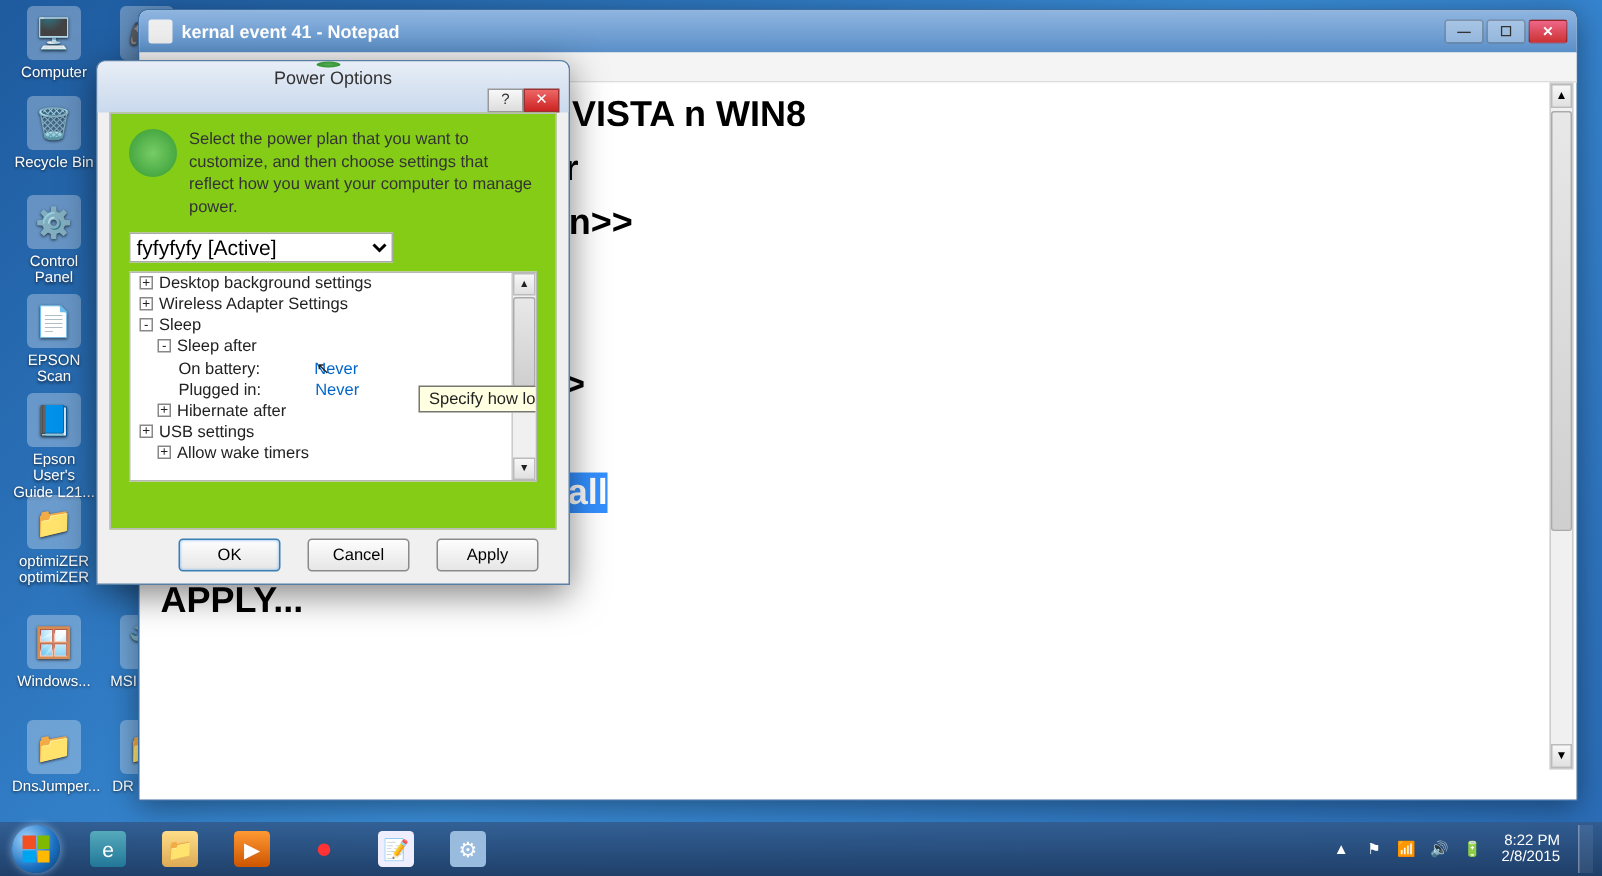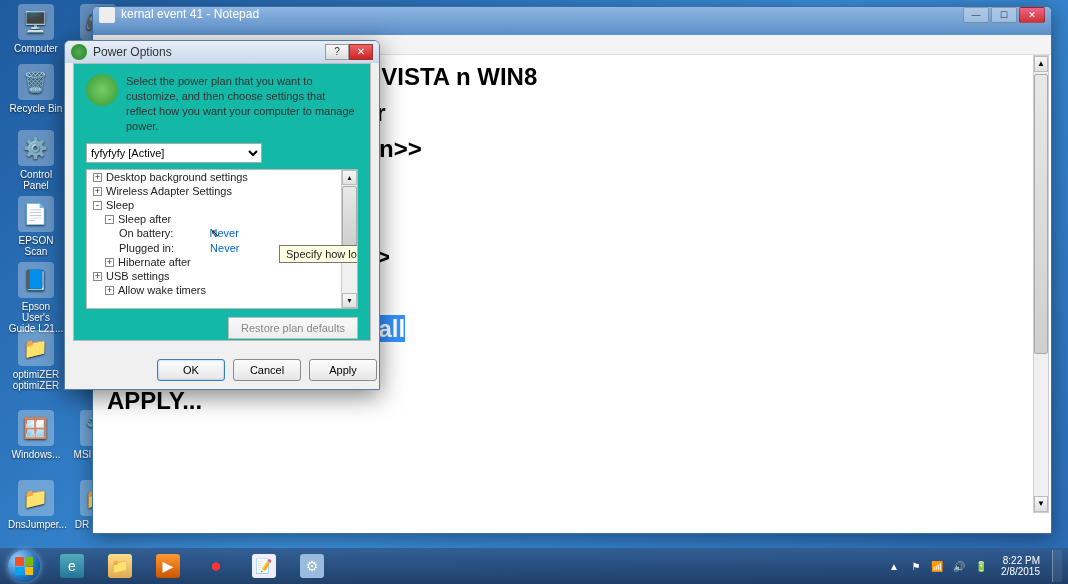--- a/index.html
+++ b/index.html
@@ -6,61 +6,61 @@
 body { width: 1068px; height: 584px; overflow: hidden; position: relative; background: linear-gradient(135deg, #1e5a9e 0%, #3a8dd8 50%, #2a6bb5 100%); }
 
 
 .desktop { position: absolute; inset: 0 0 36px 0; }
 .desktop-icon { position: absolute; width: 60px; text-align: center; color: #fff; font-size: 10px; text-shadow: 0 1px 2px rgba(0,0,0,.7); cursor: pointer; }
 .desktop-icon .ico { width: 36px; height: 36px; margin: 0 auto 2px; background: rgba(255,255,255,.3); border-radius: 4px; display: flex; align-items: center; justify-content: center; font-size: 20px; }
 .desktop-icon .lbl { display: block; line-height: 1.1; padding: 1px 2px; border-radius: 2px; }
 
 
 .notepad { position: absolute; left: 92px; top: 6px; width: 960px; height: 528px; background: #fff; border: 1px solid #3b6ea5; border-radius: 6px 6px 0 0; box-shadow: 0 4px 20px rgba(0,0,0,.4); }
-.np-title { height: 28px; background: linear-gradient(#8fb5e0, #5a8fc8); border-radius: 5px 5px 0 0; display: flex; padding: 0 6px; color: #fff; font-size: 12px; }
+.np-title { height: 28px; background: linear-gradient(#8fb5e0, #5a8fc8); border-radius: 5px 5px 0 0; display: flex; align-items: center; padding: 0 6px; color: #fff; font-size: 12px; font-weight: bold; }
 .np-title .ic { width: 16px; height: 16px; background: #eee; margin-right: 6px; border-radius: 2px; }
 .np-title .btns { margin-left: auto; display: flex; gap: 2px; }
 .np-title .wbtn { width: 26px; height: 16px; background: rgba(255,255,255,.3); border: 1px solid rgba(0,0,0,.25); border-radius: 2px; display: flex; align-items: center; justify-content: center; font-size: 9px; color: #333; }
 .np-title .wbtn.close { background: linear-gradient(#e68, #c33); color: #fff; }
 .np-menu { height: 20px; background: #f4f4f4; display: flex; align-items: center; padding: 0 6px; gap: 14px; font-size: 11px; color: #444; border-bottom: 1px solid #ddd; }
 .np-menu span { cursor: pointer; }
 .np-body { position: absolute; top: 48px; left: 6px; right: 18px; bottom: 6px; background: #fff; overflow: hidden; padding: 4px 8px; }
 .np-body p { font-family: Arial, sans-serif; font-size: 24px; font-weight: 900; color: #000; line-height: 1.5; white-space: nowrap; }
 .np-body .hl { background: #3390ff; color: #fff; }
 .np-scroll { position: absolute; right: 2px; top: 48px; bottom: 20px; width: 16px; background: #f0f0f0; border: 1px solid #ccc; }
 .np-scroll .tr { width: 14px; height: 16px; background: linear-gradient(#f8f8f8,#e0e0e0); border: 1px solid #bbb; font-size: 8px; text-align: center; line-height: 14px; }
 .np-scroll .thumb { position: absolute; top: 18px; width: 14px; height: 280px; background: linear-gradient(#e8e8e8,#cfcfcf); border: 1px solid #aaa; border-radius: 2px; }
 
 
 .dlg { position: absolute; left: 64px; top: 40px; width: 316px; height: 350px; background: #f0f0f0; border: 1px solid #5a7fa5; border-radius: 6px 6px 0 0; box-shadow: 0 6px 24px rgba(0,0,0,.5); }
-.dlg-title { height: 22px; background: linear-gradient(#e8eef7, #c9d9ec); border-radius: 5px 5px 0 0; display: flex; align-items: center; padding: 0 6px; font-size: 12px; color: #333; }
+.dlg-title { height: 34px; background: linear-gradient(#e8eef7, #c9d9ec); border-radius: 5px 5px 0 0; display: flex; align-items: center; padding: 0 6px; font-size: 12px; color: #333; flex-direction: column; }
 .dlg-title .ic { width: 16px; height: 16px; background: radial-gradient(#5a5,#282); border-radius: 50%; margin-right: 6px; }
 .dlg-title .btns { margin-left: auto; display: flex; gap: 0; }
 .dlg-title .wbtn { width: 24px; height: 16px; background: linear-gradient(#f8f8f8,#ddd); border: 1px solid #999; font-size: 10px; text-align: center; line-height: 14px; }
 .dlg-title .wbtn.close { background: linear-gradient(#e66, #c22); color: #fff; border-color: #933; }
 .dlg-tabs { padding: 6px 8px 0; }
 .dlg-tab { display: inline-block; background: #fff; border: 1px solid #bbb; border-bottom: none; padding: 3px 10px; font-size: 11px; border-radius: 3px 3px 0 0; position: relative; top: 1px; }
-.dlg-panel { margin: 0 8px 8px; background: #14b8a6; border: 1px solid #bbb; height: 278px; position: relative; }
+.dlg-panel { margin: 0 8px 8px; background: #84cc16; border: 1px solid #bbb; height: 278px; position: relative; }
 .dlg-desc { display: flex; gap: 8px; padding: 10px 12px; font-size: 11px; color: #333; line-height: 1.35; }
 .dlg-desc .gic { width: 32px; height: 32px; flex: 0 0 32px; background: radial-gradient(#7c6,#393); border-radius: 50%; }
-.dlg select { margin: 0 12px 6px; width: 176px; font-size: 11px; height: 20px; border: 1px solid #aaa; background: #fff; }
+.dlg select { margin: 0 12px 6px; width: 176px; font-size: 14px; height: 20px; border: 1px solid #aaa; background: #fff; }
 .dlg-tree { margin: 0 12px; border: 1px solid #b8b8b8; background: #fff; height: 140px; overflow: hidden; font-size: 11px; color: #222; position: relative; }
 .dlg-tree .row { padding: 1px 0 1px 6px; white-space: nowrap; }
 .dlg-tree .p1 { padding-left: 18px; }
 .dlg-tree .p2 { padding-left: 32px; }
 .dlg-tree .exp { display: inline-block; width: 9px; height: 9px; border: 1px solid #888; text-align: center; line-height: 7px; font-size: 9px; margin-right: 4px; background: #fff; vertical-align: 1px; }
 .dlg-tree .val { color: #0066cc; margin-left: 33px; }
 .dlg-tree .cur { cursor: default; }
 .dlg-tree-scroll { position: absolute; right: 0; top: 0; bottom: 0; width: 16px; background: #f0f0f0; border-left: 1px solid #ccc; }
 .dlg-tree-scroll .tr { width: 15px; height: 15px; background: linear-gradient(#f8f8f8,#e0e0e0); border: 1px solid #bbb; font-size: 7px; text-align: center; line-height: 13px; }
 .dlg-tree-scroll .tr.bot { position: absolute; bottom: 0; }
 .dlg-tree-scroll .thumb { position: absolute; top: 16px; width: 15px; height: 60px; background: linear-gradient(#e8e8e8,#cfcfcf); border: 1px solid #aaa; border-radius: 2px; }
 .tooltip { position: absolute; left: 192px; top: 75px; background: #ffffe1; border: 1px solid #767676; padding: 2px 6px; font-size: 11px; white-space: nowrap; z-index: 5; }
 .dlg-restore { display: block; margin: 8px 12px 0 auto; width: 130px; height: 22px; font-size: 11px; border: 1px solid #bbb; background: linear-gradient(#f8f8f8,#eee); color: #888; }
-.dlg-actions { position: absolute; bottom: 8px; right: 2px; display: flex; gap: 8px; }
+.dlg-actions { position: absolute; bottom: 8px; right: 20px; display: flex; gap: 18px; }
 .dlg-actions button { width: 68px; height: 22px; font-size: 11px; border: 1px solid #8a8a8a; background: linear-gradient(#fdfdfd,#e6e6e6); border-radius: 3px; cursor: pointer; }
 .dlg-actions button.def { border: 1px solid #3c7fb1; box-shadow: 0 0 2px #6badee inset; }
 
 
 .taskbar { position: absolute; left: 0; right: 0; bottom: 0; height: 36px; background: linear-gradient(rgba(50,90,140,.85), rgba(30,60,100,.95)); display: flex; align-items: center; padding-right: 6px; }
 .start { width: 48px; height: 36px; display: flex; align-items: center; justify-content: center; cursor: pointer; }
 .start .orb { width: 32px; height: 32px; border-radius: 50%; background: radial-gradient(circle at 30% 30%, #9fd4ff, #1a6fc0 60%, #0a3a6a); box-shadow: 0 0 6px rgba(160,210,255,.7); display: grid; grid-template: 1fr 1fr / 1fr 1fr; gap: 1px; padding: 7px; }
 .start .orb span:nth-child(1){background:#f25022;} .start .orb span:nth-child(2){background:#7fba00;} .start .orb span:nth-child(3){background:#00a4ef;} .start .orb span:nth-child(4){background:#ffb900;}
 .tb-item { width: 46px; height: 30px; margin: 0 1px; border-radius: 3px; display: flex; align-items: center; justify-content: center; cursor: pointer; }
 .tb-item .ti { width: 24px; height: 24px; border-radius: 3px; display: flex; align-items: center; justify-content: center; font-size: 14px; color: #fff; }
@@ -182,21 +182,20 @@
         <div class="row p1"><span class="exp">+</span><span>Hibernate after</span></div>
         <div class="row p0"><span class="exp">+</span><span>USB settings</span></div>
         <div class="row p1"><span class="exp">+</span><span>Allow wake timers</span></div>
         <div class="dlg-tree-scroll">
         <div class="tr">▲</div>
         <div class="thumb"></div>
         <div class="tr bot">▼</div>
       </div>
       <div class="tooltip">Specify how long your computer is inactive before going to sleep.</div>
     </div>
-    <button class="dlg-restore" disabled="">Restore plan defaults</button>
   </div>
   <div class="dlg-actions">
     <button class="def">OK</button>
     <button>Cancel</button>
     <button>Apply</button>
   </div>
 </div>
 
 <div class="taskbar">
   <div class="start">

